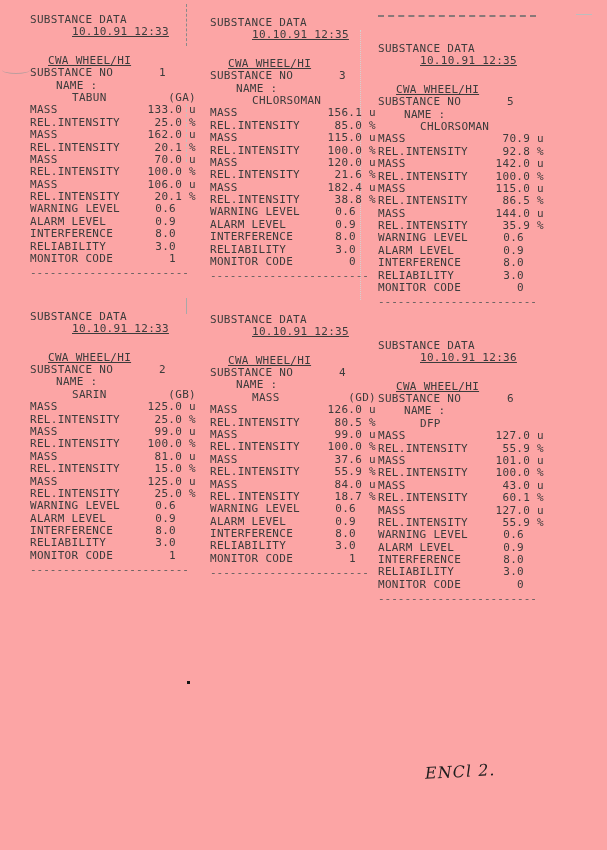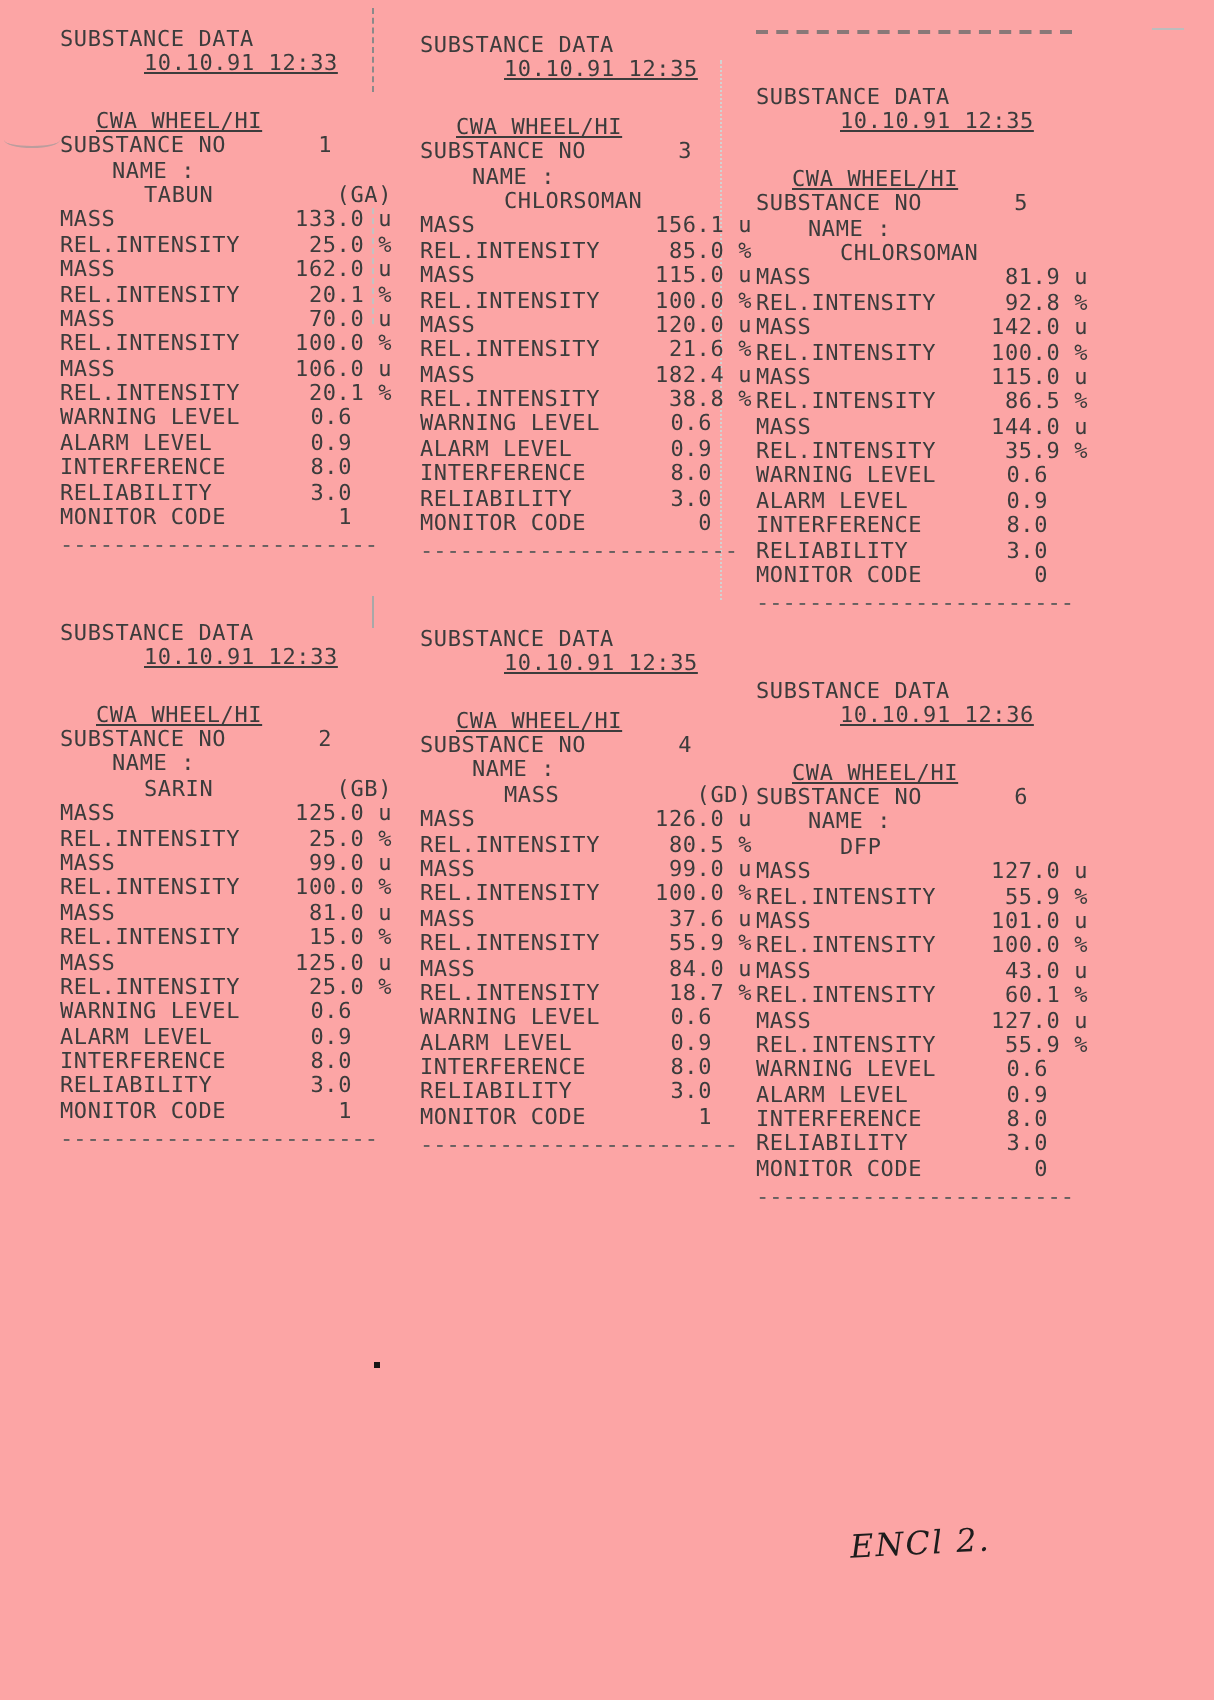--- a/index.html
+++ b/index.html
@@ -366,21 +366,21 @@
       <span class="substno">5</span>
     </div>
     <div class="line namelabel">NAME :</div>
     <div class="line pair namerow">
       <span class="sname">CHLORSOMAN</span>
       <span class="scode"></span>
     </div>
     <div class="rows">
           <div class="line pair row">
             <span>MASS</span>
-            <span class="val">81.9 u</span>
+            <span class="val">70.9 u</span>
           </div>
           <div class="line pair row">
             <span>REL.INTENSITY</span>
             <span class="val">92.8 %</span>
           </div>
           <div class="line pair row">
             <span>MASS</span>
             <span class="val">142.0 u</span>
           </div>
           <div class="line pair row">

